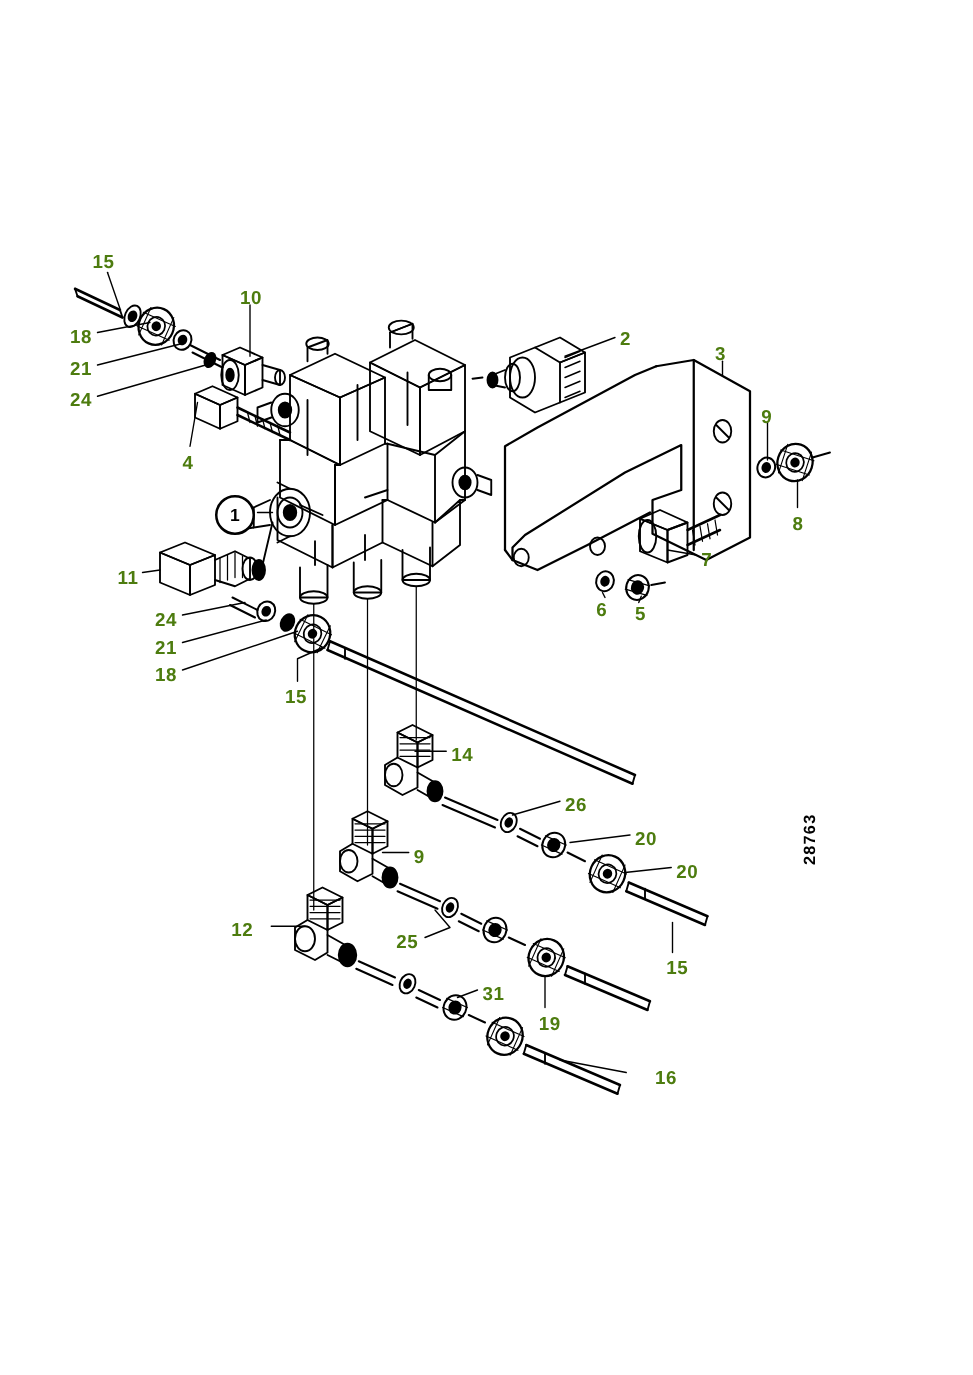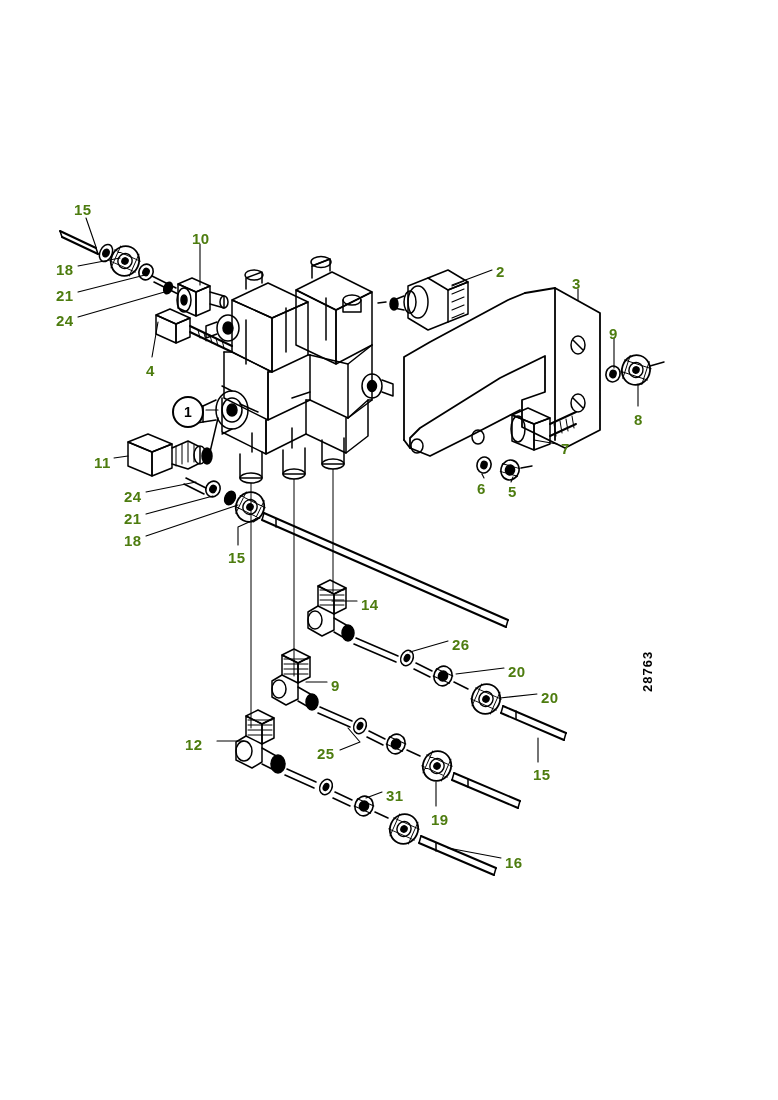--- a/index.html
+++ b/index.html
@@ -451,19 +451,19 @@
   <div class="callout-label" style="left:361px;top:597px;">14</div>
   <div class="callout-label" style="left:452px;top:637px;">26</div>
   <div class="callout-label" style="left:508px;top:664px;">20</div>
   <div class="callout-label" style="left:331px;top:678px;">9</div>
   <div class="callout-label" style="left:541px;top:690px;">20</div>
   <div class="callout-label" style="left:185px;top:737px;">12</div>
   <div class="callout-label" style="left:317px;top:746px;text-align:center;">25</div>
   <div class="callout-label" style="left:533px;top:767px;">15</div>
   <div class="callout-label" style="left:386px;top:788px;">31</div>
   <div class="callout-label" style="left:431px;top:812px;">19</div>
-  <div class="callout-label" style="left:505px;top:855px;">16</div>
+  <div class="callout-label" style="left:524px;top:855px;">16</div>
 
   <div class="callout-circle" style="left:172px;top:396px;">1</div>
 
   <div class="vcode" style="left:640px;top:692px;">28763</div>
 
 </div>
 
 </body></html>

